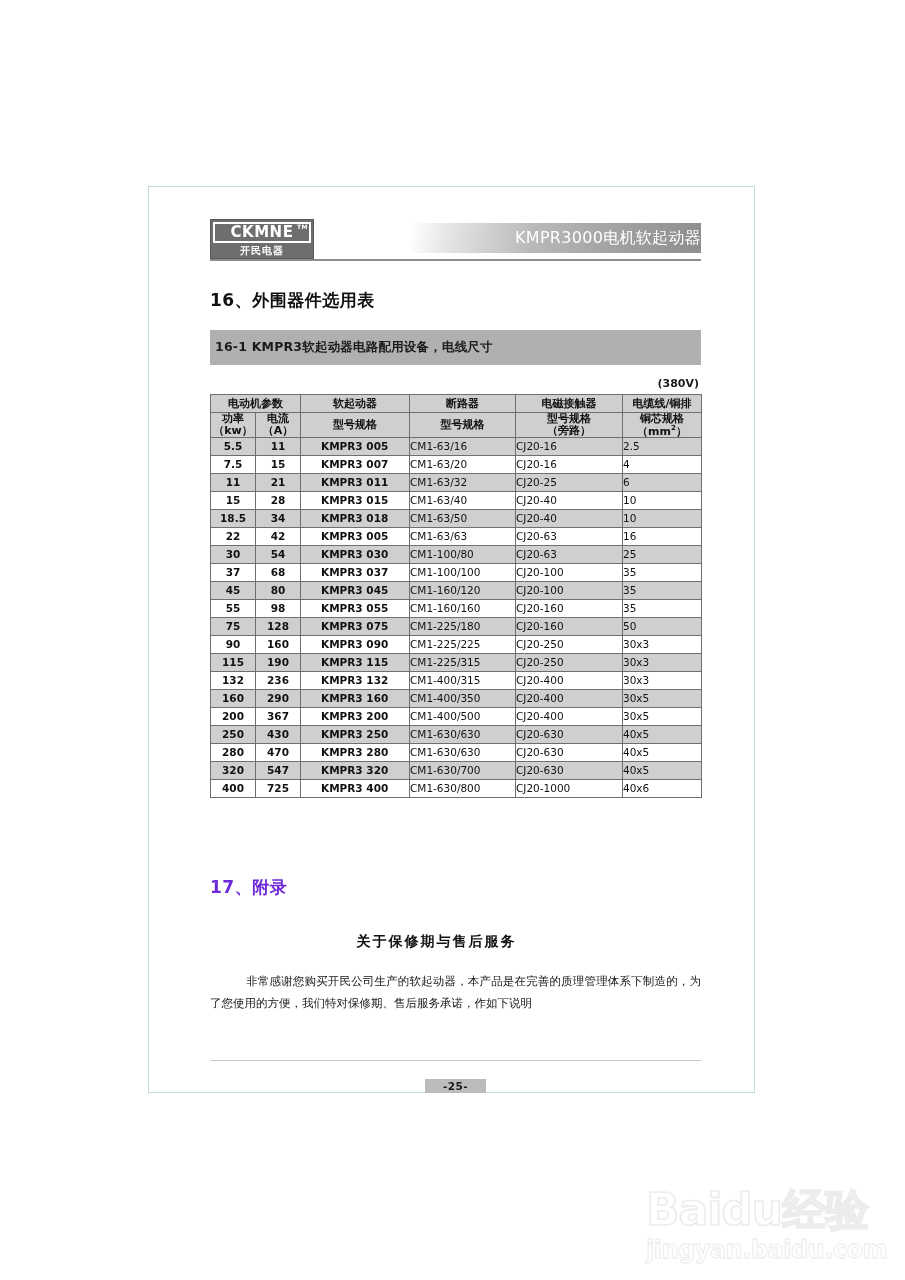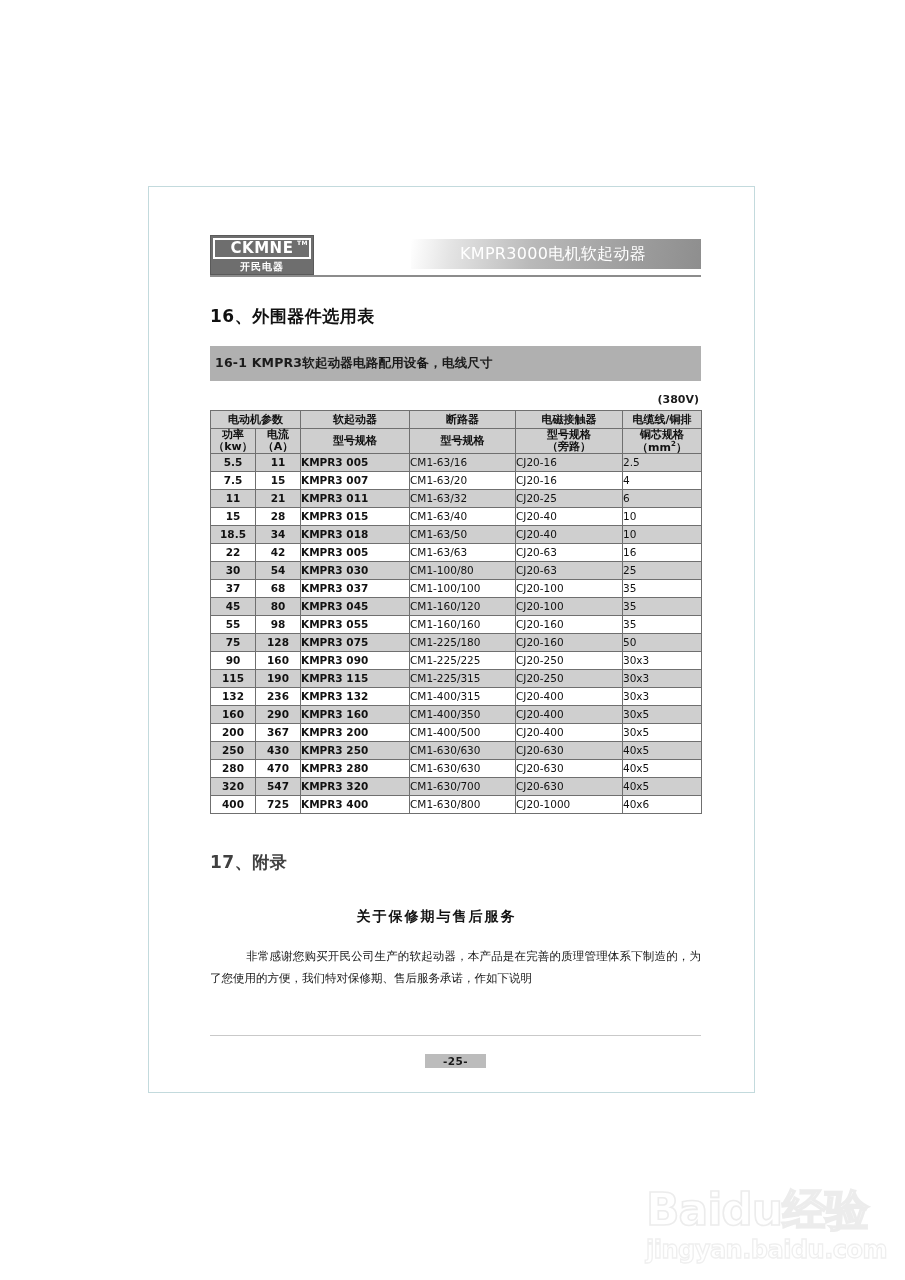--- a/index.html
+++ b/index.html
@@ -25,21 +25,21 @@
     width: 607px;
     height: 907px;
     border: 1px solid #c3dadd;
     background: #ffffff;
     box-sizing: border-box;
   }
 
   #page-inner {
     position: absolute;
     left: 61px;   
-    top: 46px;
+    top: 30px;
     width: 491px; 
   }
 
   
   .masthead {
     position: relative;
     height: 48px;
   }
   .logo-box {
     position: absolute;
@@ -87,22 +87,21 @@
   }
   .header-band {
     position: absolute;
     right: 0;
     top: 6px;
     width: 290px;
     height: 30px;
     background: linear-gradient(100deg, rgba(255,255,255,0) 0%, #e4e4e4 14%, #b9b9b9 42%, #9e9e9e 75%, #8e8e8e 100%);
     display: flex;
     align-items: center;
-    justify-content: center;
-    padding-right: 6px;
+    justify-content: flex-end;
     box-sizing: border-box;
   }
   .header-band-text {
     color: #ffffff;
     font-size: 16px;
     font-weight: 500;
     letter-spacing: 0.3px;
     white-space: nowrap;
   }
   .masthead-rule {
@@ -169,39 +168,39 @@
     font-weight: bold;
     text-align: center;
     font-size: 11px;
   }
   .hdr-group { height: 19px; }
   .hdr-sub   { height: 36px; font-size: 11px; }
   tbody tr.shade td { background: #cfcfcf; }
   tbody tr.plain td { background: #ffffff; }
   td.c-num { text-align: center; font-weight: bold; font-size: 10.5px; }
   td.c-txt { text-align: left; padding-left: 12px; font-size: 10.5px; }
-  td.c-txt.bold { font-weight: bold; }
+  td.c-txt.bold { font-weight: bold; padding-left: 20px; }
   td.c-val { text-align: left; padding-left: 12px; font-size: 10.5px; }
   .sup { font-size: 7px; vertical-align: super; }
 
   
   col.w-power { width: 45px; }
   col.w-amp   { width: 45px; }
   col.w-start { width: 109px; }
   col.w-break { width: 106px; }
   col.w-cont  { width: 107px; }
   col.w-cable { width: 79px; }
 
   
   .appendix-title {
-    margin-top: 37px;
+    margin-top: 78px;
     font-size: 17px;
     font-weight: bold;
     letter-spacing: 0.5px;
-    color: #404040;
+    color: #6d28d9;
   }
   .appendix-sub {
     margin-top: 34px;
     text-align: center;
     font-size: 14px;
     font-weight: bold;
     letter-spacing: 2px;
     color: #111111;
     padding-right: 38px;
   }

